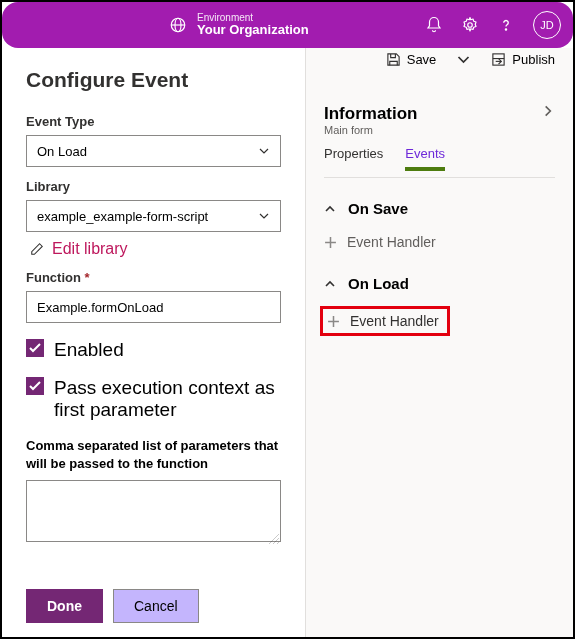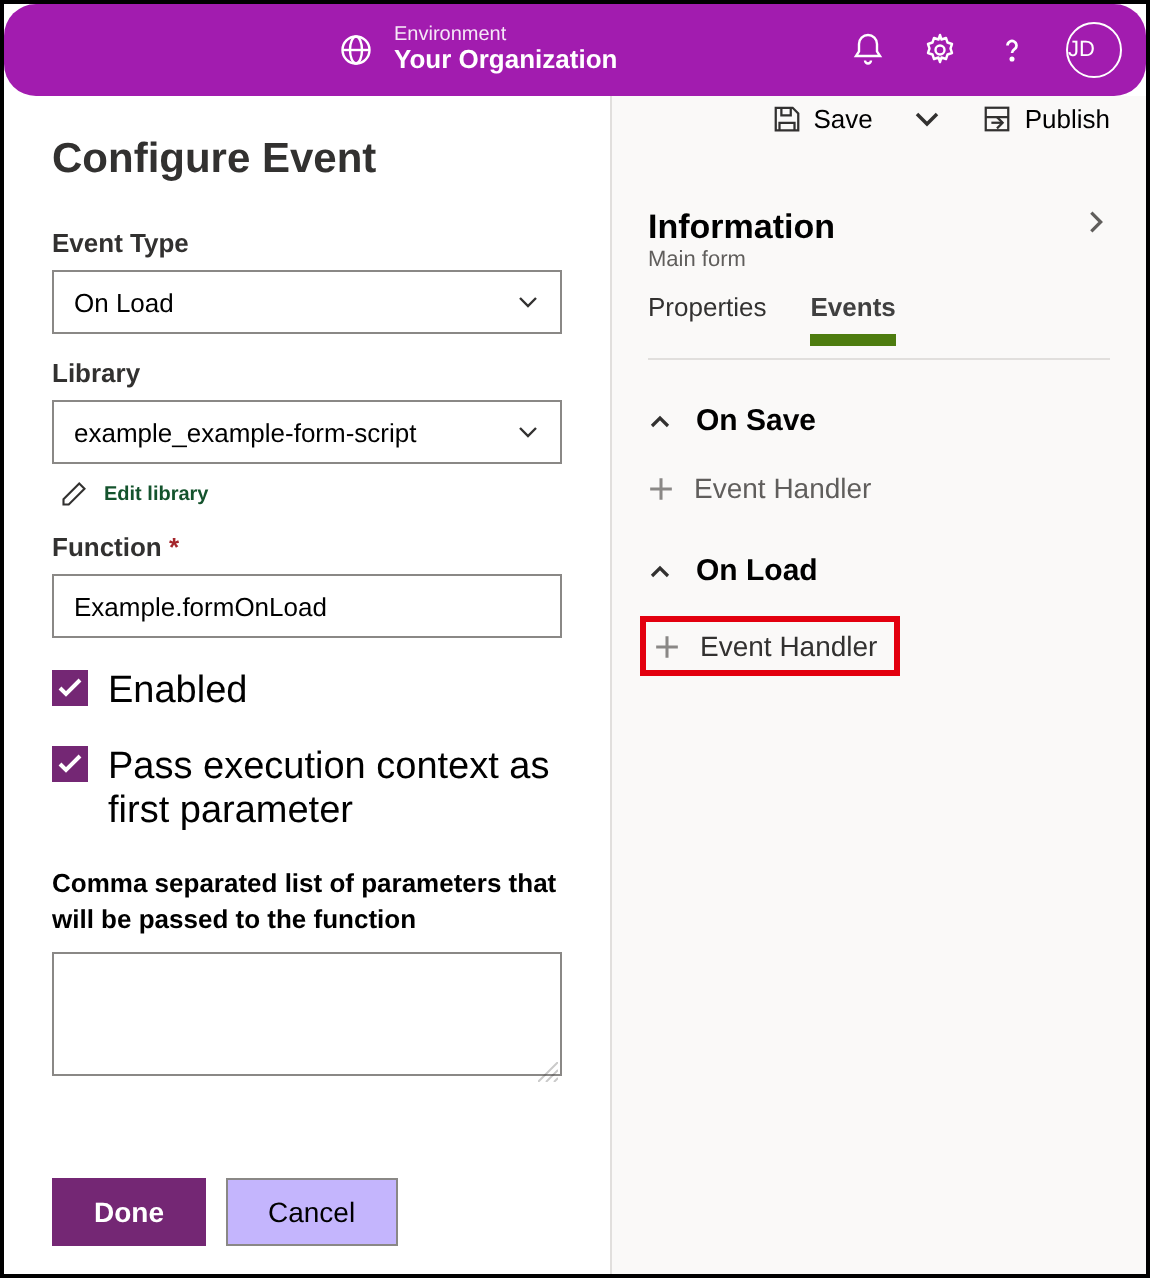--- a/index.html
+++ b/index.html
@@ -7,33 +7,33 @@
 
   
   .topbar { background: #a21caf; height: 46px; display: flex; align-items: center; color: #fff; padding: 0 12px; border-radius: 16px; }
   .env-block { display: flex; align-items: center; gap: 10px; margin-left: 155px; }
   .env-block .icon { width: 18px; height: 18px; }
   .env-text { display: flex; flex-direction: column; line-height: 1.1; }
   .env-label { font-size: 10px; opacity: .9; }
   .env-name { font-size: 13px; font-weight: 600; }
   .topbar-right { margin-left: auto; display: flex; align-items: center; gap: 18px; }
   .topbar-right .icon { width: 18px; height: 18px; cursor: pointer; }
-  .avatar { width: 28px; height: 28px; border: 1.5px solid #fff; border-radius: 50%; display: flex; align-items: center; justify-content: flex-start; font-size: 11px; }
+  .avatar { width: 28px; height: 28px; border: 1.5px solid #fff; border-radius: 50%; display: flex; align-items: center; justify-content: center; font-size: 11px; }
 
   .content { display: flex; height: calc(100% - 46px); }
 
   
   .left { width: 303px; padding: 20px 24px 14px 24px; display: flex; flex-direction: column; }
   .left h1 { font-size: 21px; font-weight: 600; color: #323130; margin-bottom: 22px; }
   .field-label { font-size: 13px; font-weight: 600; color: #323130; margin-bottom: 6px; margin-top: 12px; }
   .field-label.first { margin-top: 0; }
   .req { color: #a4262c; }
   .select, .input { width: 100%; height: 32px; border: 1px solid #8a8886; background: #fff; font-size: 13px; padding: 0 10px; display: flex; align-items: center; justify-content: space-between; position: relative; }
   .select .chev { width: 12px; height: 12px; }
-  .edit-link { display: flex; align-items: center; gap: 8px; margin-top: 8px; font-size: 10px; color: #14532d; cursor: pointer; padding-left: 4px; font-weight: bold; }
+  .edit-link { display: flex; align-items: center; gap: 8px; margin-top: 8px; font-size: 16px; color: #be185d; cursor: pointer; padding-left: 4px; }
   .edit-link svg { width: 14px; height: 14px; }
   .checkbox-row { display: flex; align-items: flex-start; gap: 10px; margin-top: 16px; font-size: 19px; }
   .checkbox { width: 18px; height: 18px; background: #742774; display: flex; align-items: center; justify-content: center; flex-shrink: 0; }
   .checkbox svg { width: 12px; height: 10px; }
   .params-label { font-size: 13px; font-weight: 600; margin-top: 16px; line-height: 1.35; }
   .textarea { width: 100%; height: 62px; border: 1px solid #8a8886; margin-top: 8px; resize: none; padding: 6px; font-size: 13px; position: relative; }
   .resize-handle { position: absolute; right: 2px; bottom: 2px; opacity: .25; }
   .btn-row { margin-top: auto; padding-top: 24px; display: flex; gap: 10px; }
   .btn { height: 34px; padding: 0 20px; font-size: 14px; border: 1px solid #8a8886; background: #c4b5fd; cursor: pointer; display: flex; align-items: center; justify-content: center; }
   .btn.primary { background: #742774; border-color: #742774; color: #fff; font-weight: 600; }
@@ -43,21 +43,21 @@
   .right { flex: 1; background: #faf9f8; border-left: 1px solid #e1dfdd; padding: 0; }
   .cmdbar { height: 40px; display: flex; align-items: flex-start; justify-content: flex-end; gap: 8px; padding: 0 12px; font-size: 13px; }
   .cmdbar .cmd { display: flex; align-items: center; gap: 6px; padding: 4px 6px; cursor: pointer; }
   .cmdbar svg { width: 15px; height: 15px; }
   .right-body { padding: 16px 18px; }
   .info-head { display: flex; align-items: flex-start; justify-content: space-between; border-bottom: 1px solid #e1dfdd; padding-bottom: 6px; }
   .info-title { font-size: 17px; font-weight: 600; }
   .info-sub { font-size: 11px; color: #605e5c; margin-top: 0px; }
   .tabs { display: flex; gap: 22px; font-size: 13px; margin-top: 10px; }
   .tab { padding-bottom: 6px; cursor: pointer; color: #323130; }
-  .tab.active { color: #404040; font-weight: 700; border-bottom: 6px solid #4d7c0f; }
+  .tab.active { color: #6d28d9; font-weight: 400; border-bottom: 4px solid #4d7c0f; }
   .section { margin-top: 22px; }
   .section-head { display: flex; align-items: center; gap: 12px; font-size: 15px; font-weight: 600; }
   .section-head svg { width: 12px; height: 12px; }
   .evh { display: flex; align-items: center; gap: 10px; font-size: 14px; color: #605e5c; margin-top: 14px; cursor: pointer; padding: 3px 4px; margin-left: -4px;}
   .evh svg { width: 13px; height: 13px; }
   .evh.highlight { border: 3px solid #e3000f; color: #323130; display: inline-flex; padding: 4px 8px 4px 4px; }
   .chev-right { width: 14px; height: 14px; }
 </style>
 </head>
 <body>

